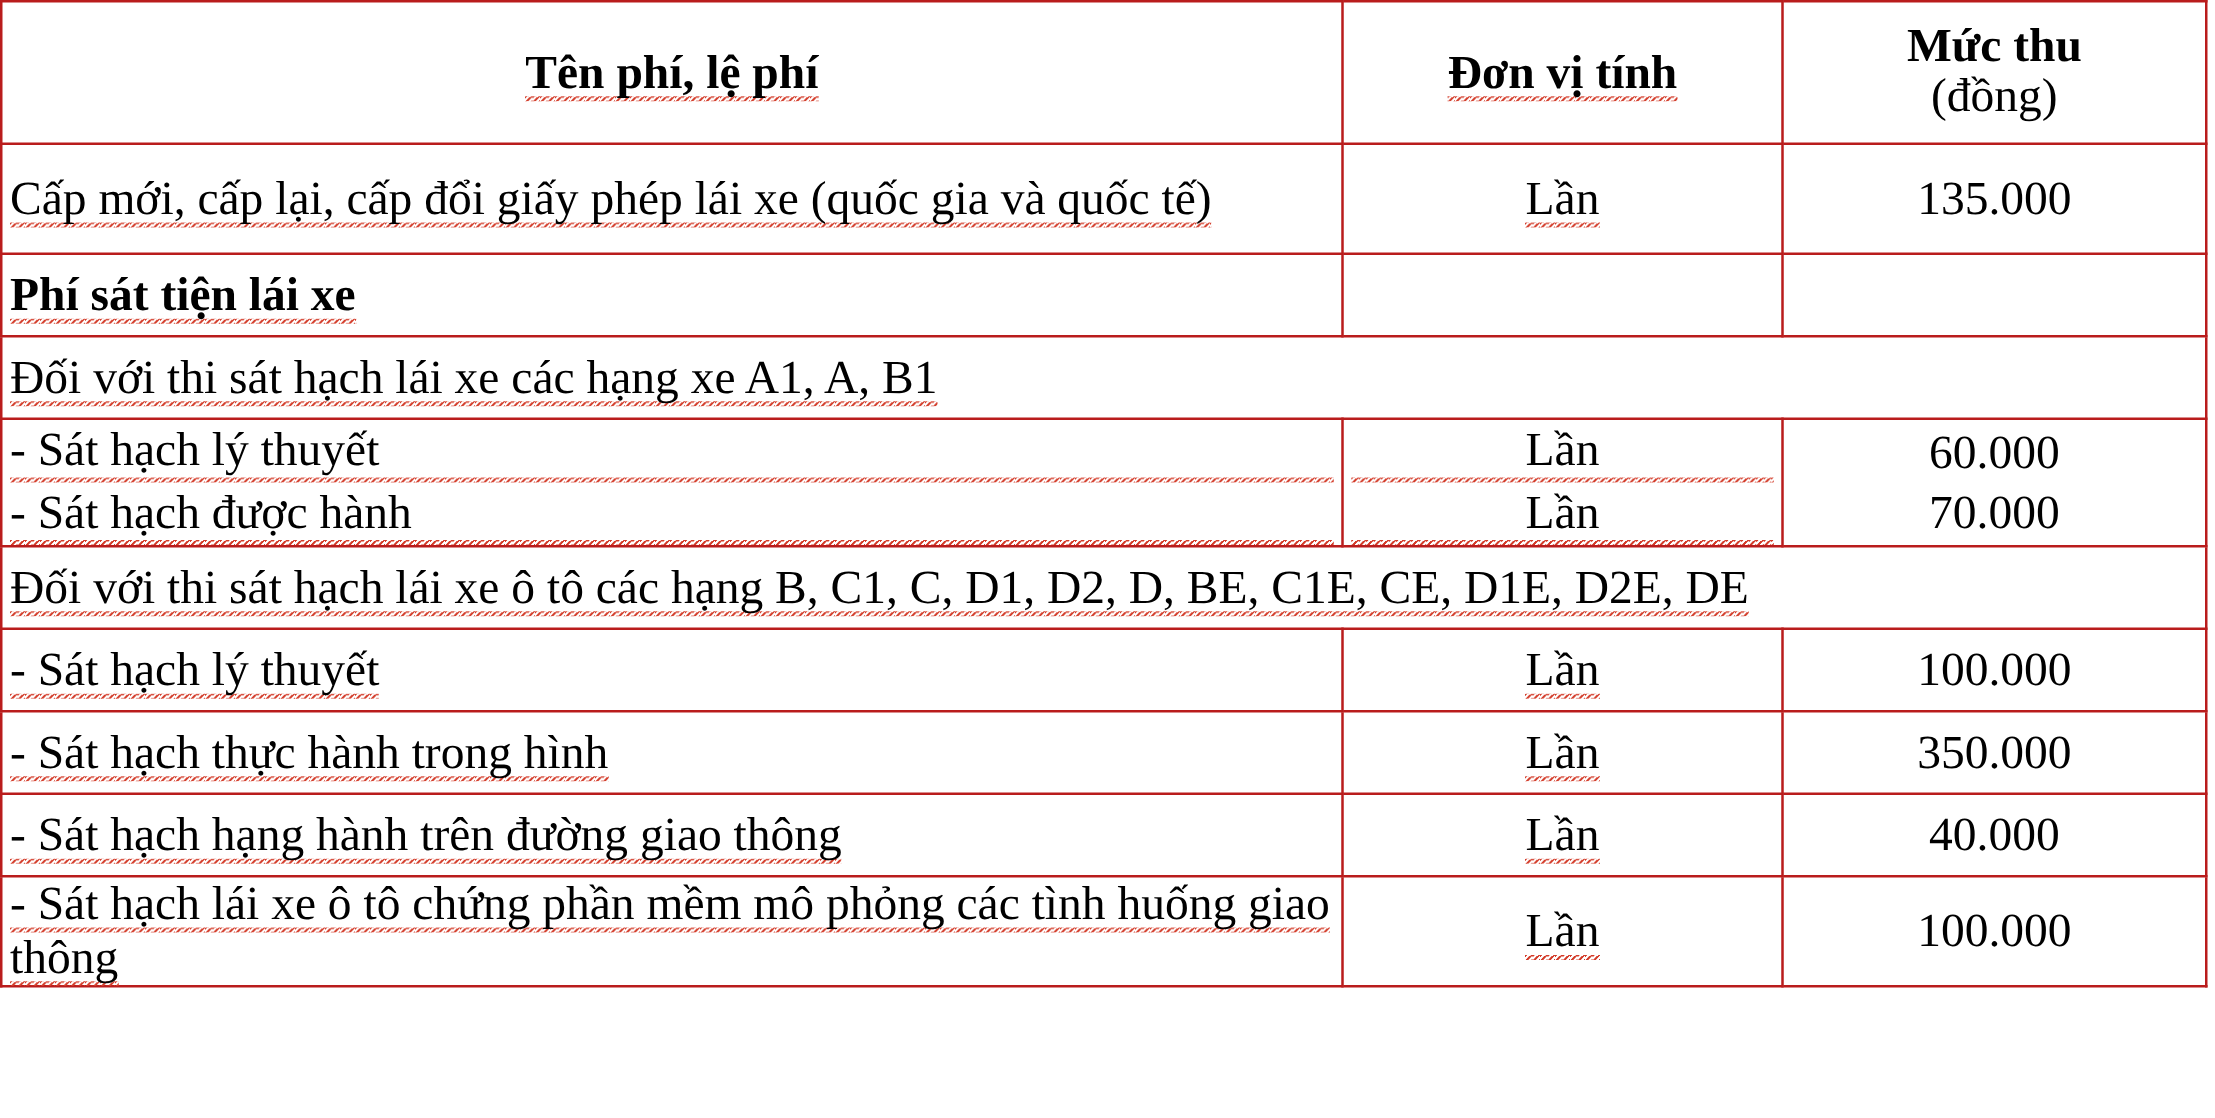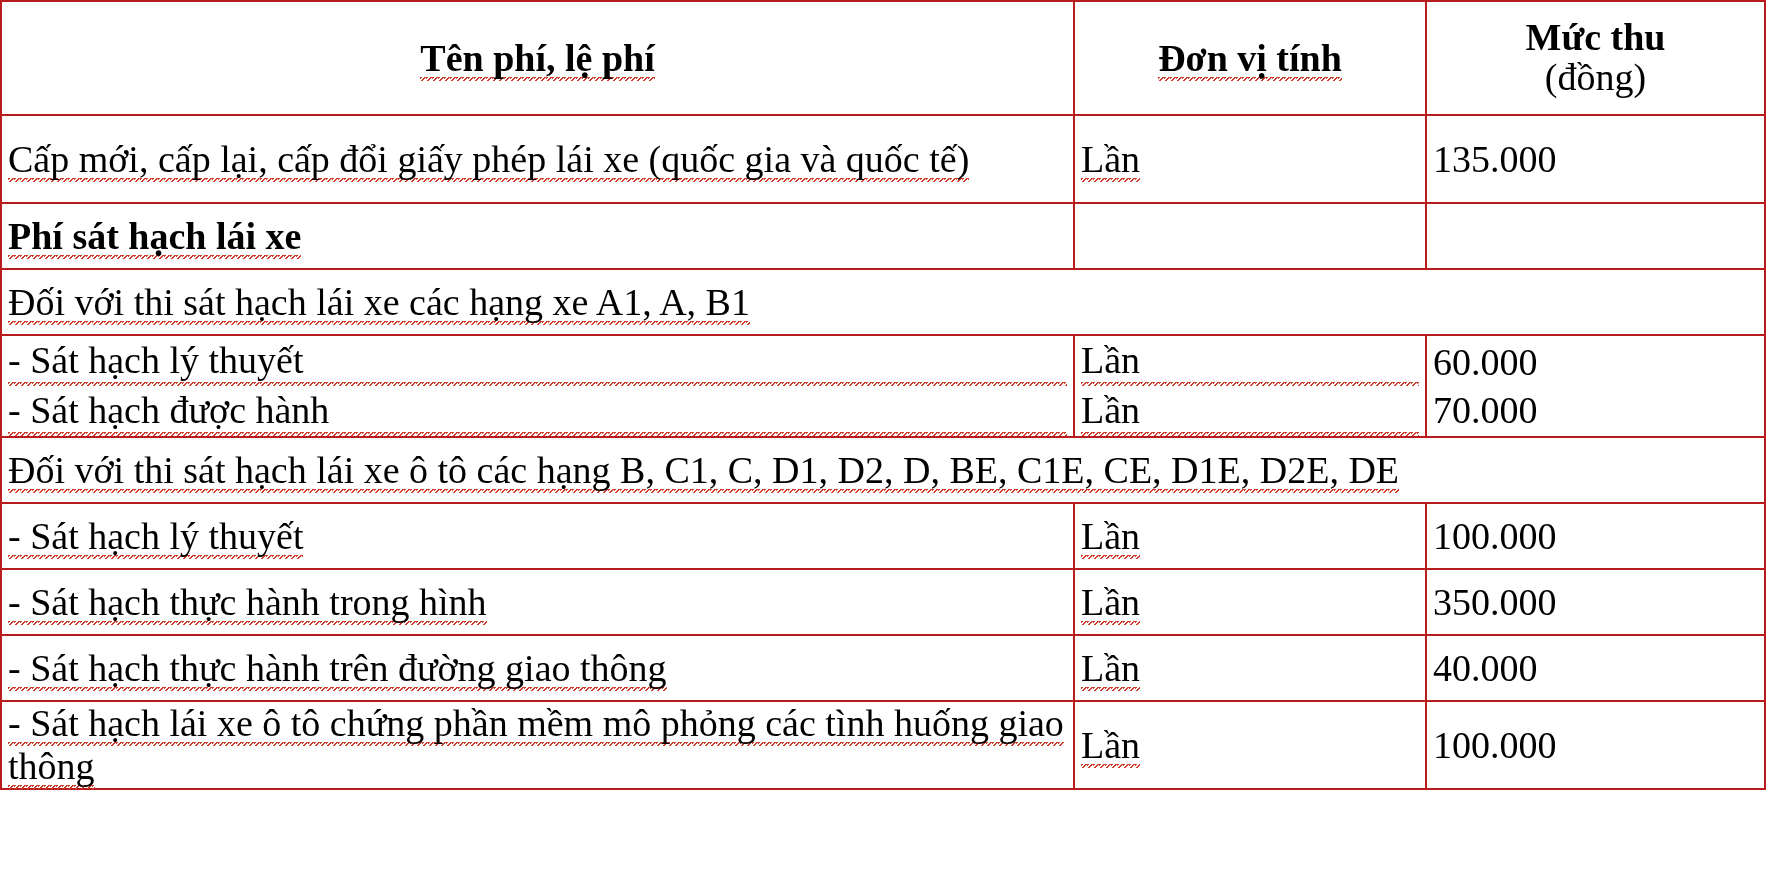--- a/index.html
+++ b/index.html
@@ -52,20 +52,21 @@
   .hdr .two-line .l2 { display:block; font-weight: normal; }
 
   .section-bold {
     font-weight: bold;
     text-align: left;
   }
   .name-cell {
     text-align: left;
   }
   .unit-cell, .amount-cell {
+    text-align: center;
     margin-left: 20px;
   }
   .row-tall td { height: 86px; border-radius: 25px; }
   .row-normal td { height: 64px; }
 
   
   .sq {
     position: relative;
     display: inline;
     background-image: repeating-linear-gradient(
@@ -108,21 +109,21 @@
       </tr>
 
 
       <tr class="row-tall">
         <td class="name-cell"><span class="sq">Cấp mới, cấp lại, cấp đổi giấy phép lái xe (quốc gia và quốc tế)</span></td>
         <td class="unit-cell"><span class="sq">Lần</span></td>
         <td class="amount-cell">135.000</td>
       </tr>
 
       <tr class="row-normal">
-        <td class="section-bold"><span class="sq">Phí sát hạch lái xe</span></td>
+        <td class="section-bold"><span class="sq">Phí sát tiện lái xe</span></td>
         <td class="unit-cell"></td>
         <td class="amount-cell"></td>
       </tr>
 
       <tr class="row-normal">
         <td class="name-cell" colspan="3"><span class="sq">Đối với thi sát hạch lái xe các hạng xe A1, A, B1</span></td>
       </tr>
 
       <tr>
         <td class="name-cell pair-cell">
@@ -149,21 +150,21 @@
         <td class="amount-cell">100.000</td>
       </tr>
 
       <tr class="row-normal">
         <td class="name-cell"><span class="sq">- Sát hạch thực hành trong hình</span></td>
         <td class="unit-cell"><span class="sq">Lần</span></td>
         <td class="amount-cell">350.000</td>
       </tr>
 
       <tr class="row-normal">
-        <td class="name-cell"><span class="sq">- Sát hạch thực hành trên đường giao thông</span></td>
+        <td class="name-cell"><span class="sq">- Sát hạch hạng hành trên đường giao thông</span></td>
         <td class="unit-cell"><span class="sq">Lần</span></td>
         <td class="amount-cell">40.000</td>
       </tr>
 
       <tr class="row-tall">
         <td class="name-cell"><span class="sq">- Sát hạch lái xe ô tô chứng phần mềm mô phỏng các tình huống giao thông</span></td>
         <td class="unit-cell"><span class="sq">Lần</span></td>
         <td class="amount-cell">100.000</td>
       </tr>
     </tbody>

